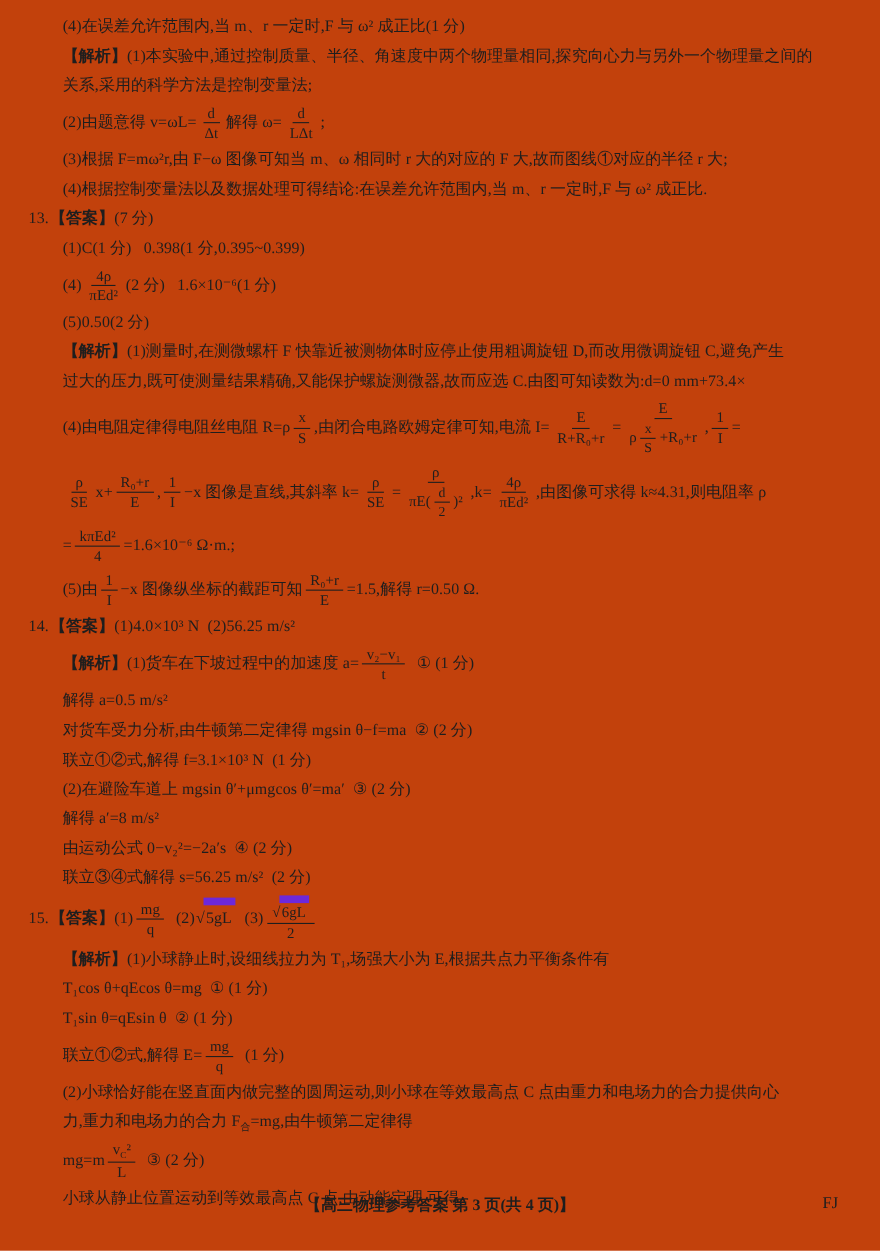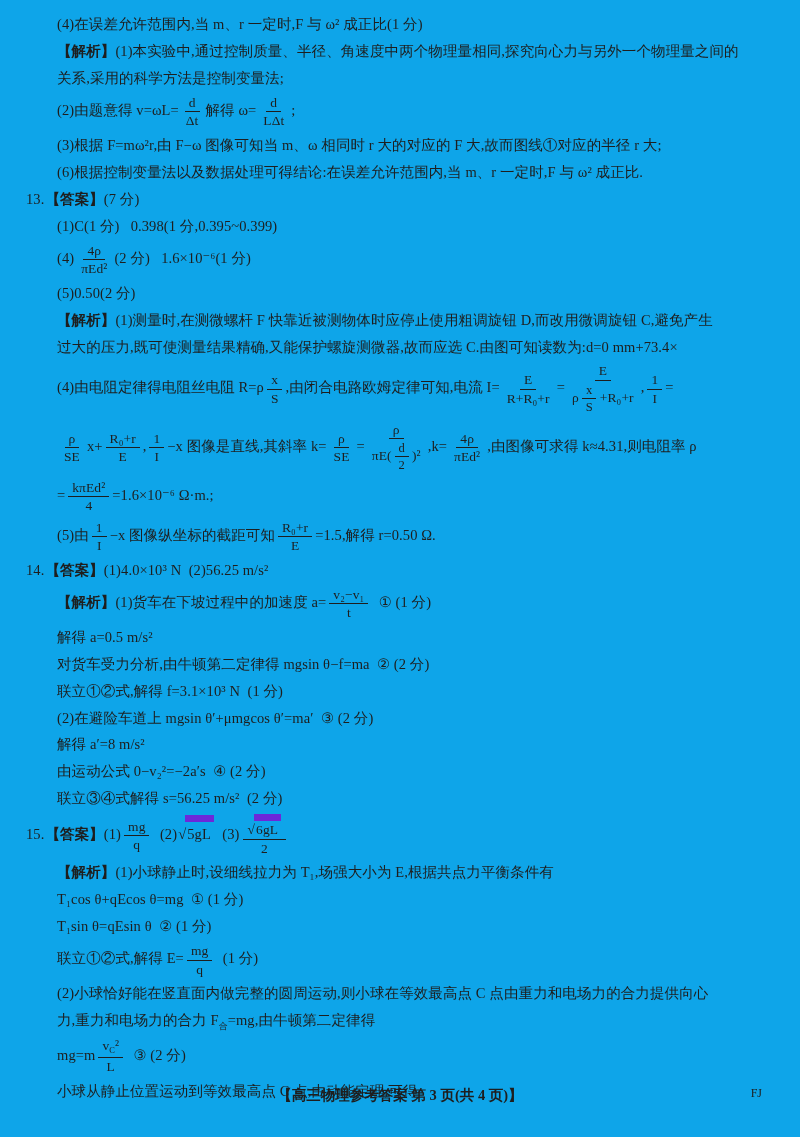--- a/index.html
+++ b/index.html
@@ -5,21 +5,21 @@
   html,body{margin:0;padding:0;background:#ffffff;}
   body{
     width:800px;height:1137px;overflow:hidden;
     font-family:"Liberation Serif","DejaVu Serif",serif;
     color:#1e1e1e;font-size:14.5px;
   }
   .page{
     position:relative;box-sizing:border-box;
     width:800px;height:1137px;
     padding:12px 28px 0 26px;
-    background:#0ea5e9;overflow:hidden;
+    background:#c2410c;overflow:hidden;
   }
   .doc-body{width:100%;}
   .line{
     margin:0 0 2px 0;
     line-height:1.72;
     white-space:pre-wrap;
     letter-spacing:0.1px;
   }
   .line.indent{padding-left:31px;}
   .line.qline{padding-left:0;}
@@ -34,33 +34,33 @@
   }
   .frac>.num{display:block;border-bottom:1px solid #1e1e1e;padding:0 4px;}
   .frac>.den{display:block;padding:0 4px;}
   
   .sqrt{display:inline-flex;align-items:baseline;margin:0 1px;white-space:nowrap;}
   .sqrt>.sign{margin-right:-1px;}
   .sqrt>.rad{border-top:7px solid #6d28d9;padding:0 3px 0 2px;}
   
   .footer{position:absolute;left:0;bottom:29px;width:100%;height:22px;}
   .footer-center{display:block;text-align:center;font-weight:bold;font-size:14.5px;}
-  .footer-right{position:absolute;right:38px;top:0;font-weight:normal;font-size:12px;}
+  .footer-right{position:absolute;right:38px;top:0;font-weight:normal;font-size:15px;}
 </style>
 </head>
 <body>
 
 <div class="page">
   <div class="doc-body">
       <div class="line indent"><span class="seg-text">(4)在误差允许范围内,当 m、r 一定时,F 与 ω² 成正比(1 分)</span></div>
       <div class="line indent"><span class="seg-bold">【解析】</span><span class="seg-text">(1)本实验中,通过控制质量、半径、角速度中两个物理量相同,探究向心力与另外一个物理量之间的</span></div>
       <div class="line indent"><span class="seg-text">关系,采用的科学方法是控制变量法;</span></div>
       <div class="line indent"><span class="seg-text">(2)由题意得 v=ωL=</span><span class="frac"><span class="num"><span class="seg-text">d</span></span><span class="den"><span class="seg-text">Δt</span></span></span><span class="seg-text">解得 ω=</span><span class="frac"><span class="num"><span class="seg-text">d</span></span><span class="den"><span class="seg-text">LΔt</span></span></span><span class="seg-text">;</span></div>
       <div class="line indent"><span class="seg-text">(3)根据 F=mω²r,由 F−ω 图像可知当 m、ω 相同时 r 大的对应的 F 大,故而图线①对应的半径 r 大;</span></div>
-      <div class="line indent"><span class="seg-text">(6)根据控制变量法以及数据处理可得结论:在误差允许范围内,当 m、r 一定时,F 与 ω² 成正比.</span></div>
+      <div class="line indent"><span class="seg-text">(4)根据控制变量法以及数据处理可得结论:在误差允许范围内,当 m、r 一定时,F 与 ω² 成正比.</span></div>
       <div class="line qline"><span class="qnum">13.</span><span class="seg-bold">【答案】</span><span class="seg-text">(7 分)</span></div>
       <div class="line indent"><span class="seg-text">(1)C(1 分)   0.398(1 分,0.395~0.399)</span></div>
       <div class="line indent"><span class="seg-text">(4)</span><span class="frac"><span class="num"><span class="seg-text">4ρ</span></span><span class="den"><span class="seg-text">πEd²</span></span></span><span class="seg-text">(2 分)   1.6×10⁻⁶(1 分)</span></div>
       <div class="line indent"><span class="seg-text">(5)0.50(2 分)</span></div>
       <div class="line indent"><span class="seg-bold">【解析】</span><span class="seg-text">(1)测量时,在测微螺杆 F 快靠近被测物体时应停止使用粗调旋钮 D,而改用微调旋钮 C,避免产生</span></div>
       <div class="line indent"><span class="seg-text">过大的压力,既可使测量结果精确,又能保护螺旋测微器,故而应选 C.由图可知读数为:d=0 mm+73.4×</span></div>
       <div class="line indent"><span class="seg-text">(4)由电阻定律得电阻丝电阻 R=ρ</span><span class="frac"><span class="num"><span class="seg-text">x</span></span><span class="den"><span class="seg-text">S</span></span></span><span class="seg-text">,由闭合电路欧姆定律可知,电流 I=</span><span class="frac"><span class="num"><span class="seg-text">E</span></span><span class="den"><span class="seg-text">R+R₀+r</span></span></span><span class="seg-text">=</span><span class="frac"><span class="num"><span class="seg-text">E</span></span><span class="den"><span class="seg-text">ρ</span><span class="frac"><span class="num"><span class="seg-text">x</span></span><span class="den"><span class="seg-text">S</span></span></span><span class="seg-text">+R₀+r</span></span></span><span class="seg-text">,</span><span class="frac"><span class="num"><span class="seg-text">1</span></span><span class="den"><span class="seg-text">I</span></span></span><span class="seg-text">=</span></div>
       <div class="line indent"><span class="frac"><span class="num"><span class="seg-text">ρ</span></span><span class="den"><span class="seg-text">SE</span></span></span><span class="seg-text">x+</span><span class="frac"><span class="num"><span class="seg-text">R₀+r</span></span><span class="den"><span class="seg-text">E</span></span></span><span class="seg-text">,</span><span class="frac"><span class="num"><span class="seg-text">1</span></span><span class="den"><span class="seg-text">I</span></span></span><span class="seg-text">−x 图像是直线,其斜率 k=</span><span class="frac"><span class="num"><span class="seg-text">ρ</span></span><span class="den"><span class="seg-text">SE</span></span></span><span class="seg-text">=</span><span class="frac"><span class="num"><span class="seg-text">ρ</span></span><span class="den"><span class="seg-text">πE(</span><span class="frac"><span class="num"><span class="seg-text">d</span></span><span class="den"><span class="seg-text">2</span></span></span><span class="seg-text">)²</span></span></span><span class="seg-text">,k=</span><span class="frac"><span class="num"><span class="seg-text">4ρ</span></span><span class="den"><span class="seg-text">πEd²</span></span></span><span class="seg-text">,由图像可求得 k≈4.31,则电阻率 ρ</span></div>
       <div class="line indent"><span class="seg-text">=</span><span class="frac"><span class="num"><span class="seg-text">kπEd²</span></span><span class="den"><span class="seg-text">4</span></span></span><span class="seg-text">=1.6×10⁻⁶ Ω·m.;</span></div>
       <div class="line indent"><span class="seg-text">(5)由</span><span class="frac"><span class="num"><span class="seg-text">1</span></span><span class="den"><span class="seg-text">I</span></span></span><span class="seg-text">−x 图像纵坐标的截距可知</span><span class="frac"><span class="num"><span class="seg-text">R₀+r</span></span><span class="den"><span class="seg-text">E</span></span></span><span class="seg-text">=1.5,解得 r=0.50 Ω.</span></div>

